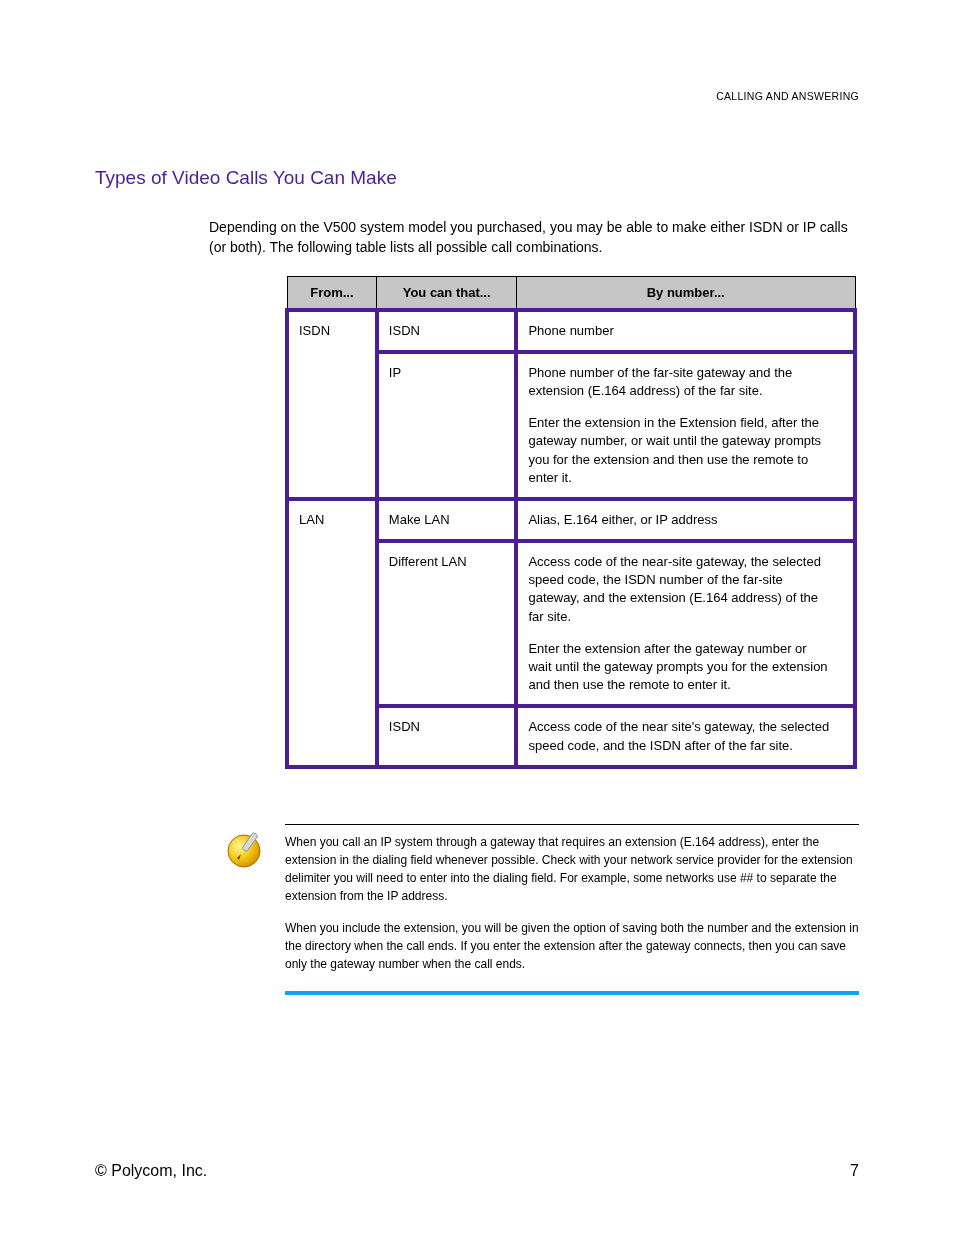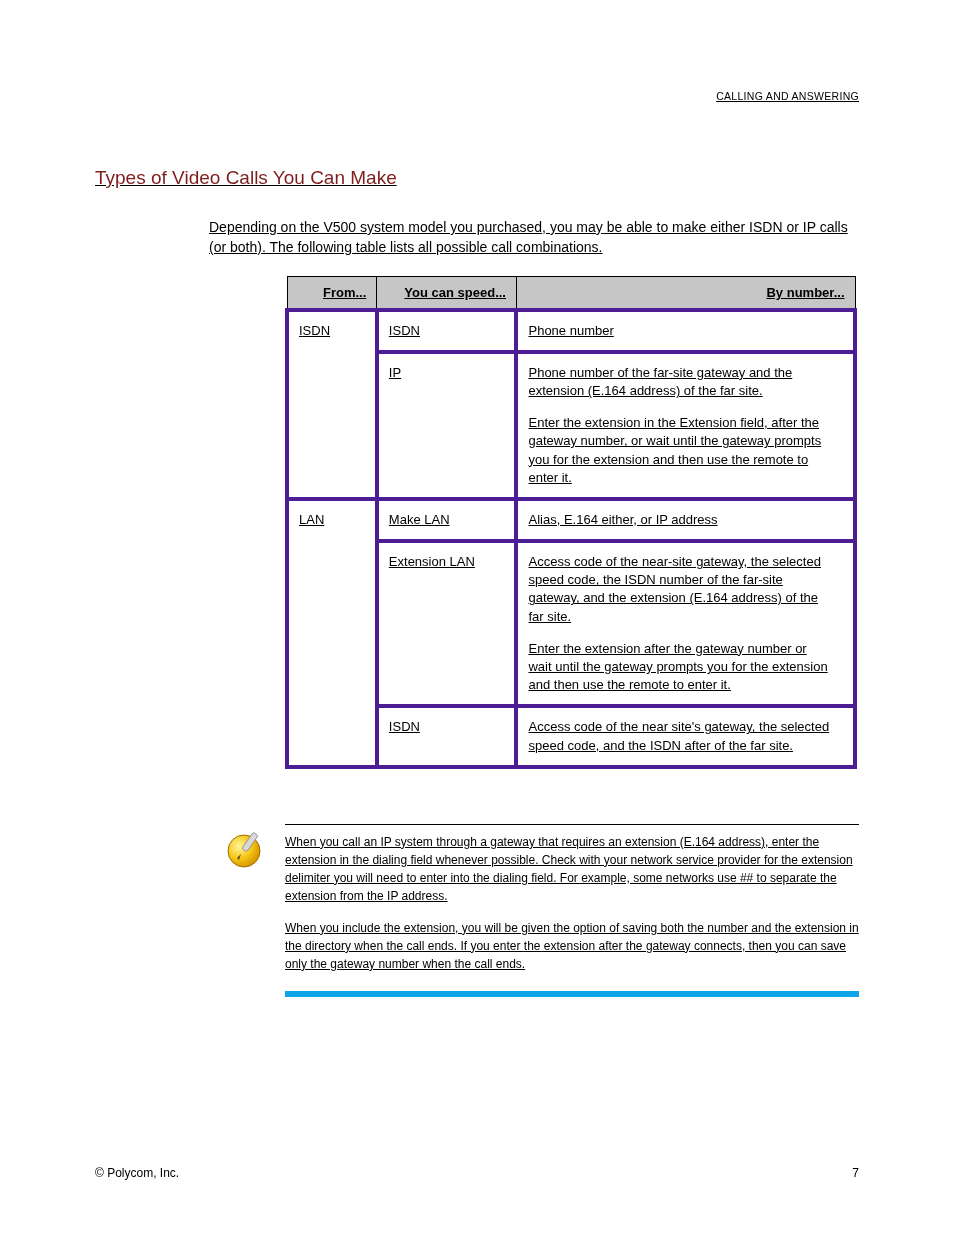--- a/index.html
+++ b/index.html
@@ -8,50 +8,49 @@
     padding: 0;
     font-family: Verdana, Geneva, sans-serif;
     background: #fff;
     color: #000;
     width: 954px;
   }
   .page {
     padding: 90px 95px 56px 95px;
     min-height: 1235px;
     position: relative;
-    text-decoration: underline;
   }
   .running-header {
     text-align: right;
     font-size: 10.5px;
     letter-spacing: 0.3px;
     margin-bottom: 65px;
     font-variant: small-caps;
   }
   .section-title {
     font-size: 19px;
     font-weight: 400;
     margin-bottom: 28px;
-    color: #7f1d1d;
+    color: #4c1d95;
   }
   .intro-para {
     margin-left: 114px;
     font-size: 14px;
     line-height: 1.45;
     margin-bottom: 18px;
   }
   table.call-table {
     margin-left: 190px;
     border-collapse: collapse;
     width: 572px;
     font-size: 13px;
   }
   table.call-table th {
     background: #c6c6c6;
-    text-align: right;
+    text-align: center;
     font-weight: bold;
     padding: 8px 10px;
     border: 1px solid #000;
     vertical-align: top;
   }
   table.call-table td {
     padding: 10px 10px;
     border: 4px solid #4c1d95;
     vertical-align: top;
     line-height: 1.4;
@@ -68,61 +67,61 @@
     display: flex;
     align-items: flex-start;
   }
   .note-icon {
     flex: 0 0 50px;
     margin-right: 10px;
     margin-top: 4px;
   }
   .note-text {
     border-top: 1px solid #000;
-    border-bottom: 6px solid #0ea5e9;
+    border-bottom: 4px solid #0ea5e9;
     padding: 8px 0 10px 0;
     font-size: 12px;
     line-height: 1.5;
     flex: 1;
   }
   .note-text p {
     margin: 0 0 14px 0;
   }
   .note-text p:last-child {
     margin-bottom: 8px;
   }
   .footer {
     position: absolute;
     bottom: 55px;
     left: 95px;
     right: 95px;
     display: flex;
     justify-content: space-between;
-    font-size: 12px;
+    font-size: 16px;
   }
   .col-from { width: 90px; }
   .col-call { width: 140px; }
   .col-dial { width: 340px; }
 </style>
 </head>
 <body>
 
 <div class="page">
 
   <div class="running-header">CALLING AND ANSWERING</div>
 
   <div class="section-title">Types of Video Calls You Can Make</div>
 
   <div class="intro-para">Depending on the V500 system model you purchased, you may be able to make either ISDN or IP calls (or both). The following table lists all possible call combinations.</div>
 
   <table class="call-table">
     <thead>
       <tr>
         <th class="col-from">From...</th>
-        <th class="col-call">You can speed...</th>
+        <th class="col-call">You can that...</th>
         <th class="col-dial">By number...</th>
       </tr>
     </thead>
     <tbody>
 
       <tr>
         <td rowspan="2">ISDN</td>
         <td>ISDN</td>
         <td>
           <p>Phone number</p>
@@ -137,21 +136,21 @@
       </tr>
 
       <tr>
         <td rowspan="3">LAN</td>
         <td>Make LAN</td>
         <td>
           <p>Alias, E.164 either, or IP address</p>
         </td>
       </tr>
       <tr>
-        <td>Extension LAN</td>
+        <td>Different LAN</td>
         <td>
           <p>Access code of the near-site gateway, the selected speed code, the ISDN number of the far-site gateway, and the extension (E.164 address) of the far site.</p>
           <p>Enter the extension after the gateway number or wait until the gateway prompts you for the extension and then use the remote to enter it.</p>
         </td>
       </tr>
       <tr>
         <td>ISDN</td>
         <td>
           <p>Access code of the near site's gateway, the selected speed code, and the ISDN after of the far site.</p>
         </td>

